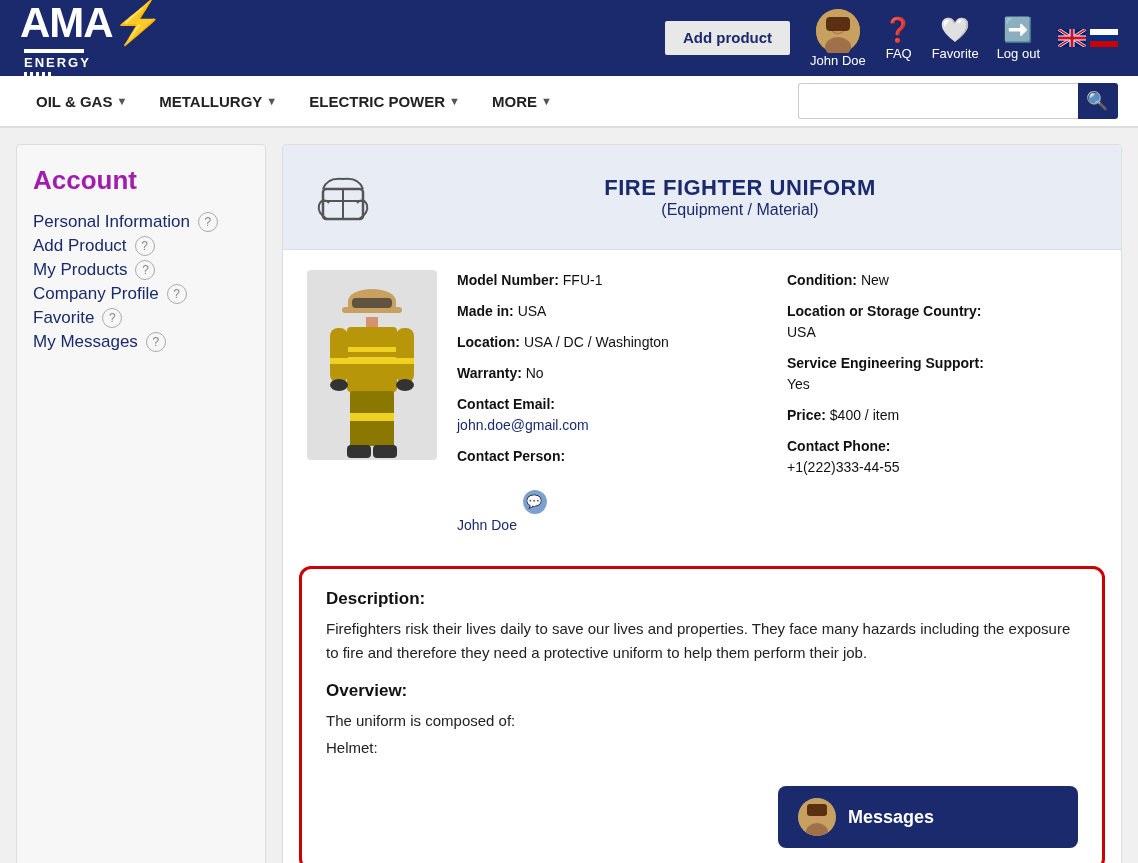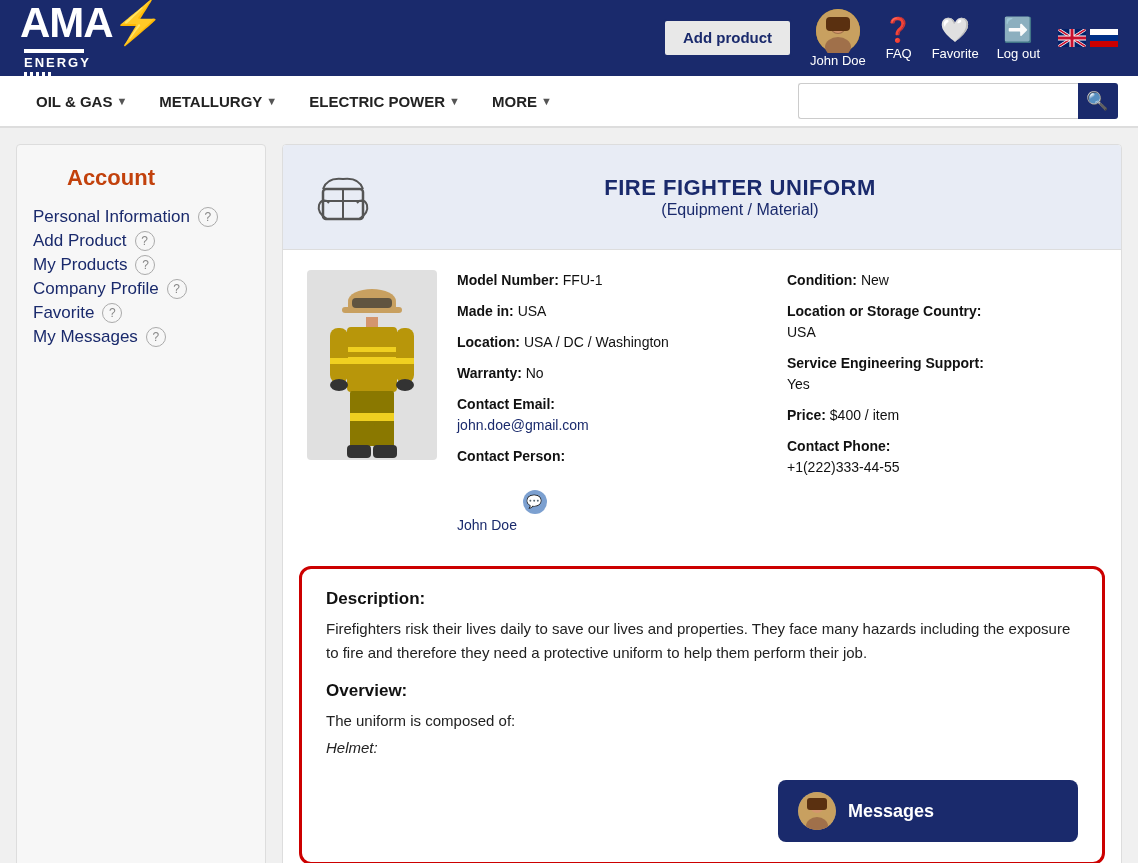--- a/index.html
+++ b/index.html
@@ -191,25 +191,24 @@
     
     .sidebar {
       width: 250px;
       flex-shrink: 0;
       background: #f7f7f7;
       border: 1px solid #ddd;
       border-radius: 4px;
       padding: 20px 16px;
     }
     .sidebar-title {
-      font-size: 22px;
-      font-weight: bold;
-      color: #c2410c;
+      font-size: 26px;
+      font-weight: bold;
+      color: #a21caf;
       margin-bottom: 16px;
-      margin-left: 34px;
     }
     .sidebar-menu {
       list-style: none;
       display: flex;
       flex-direction: column;
       gap: 4px;
     }
     .sidebar-menu li {
       display: flex;
       align-items: center;
@@ -368,33 +367,32 @@
     }
     .overview-text {
       font-size: 15px;
       color: #222;
       line-height: 1.6;
     }
     .helmet-text {
       font-size: 15px;
       color: #222;
       margin-top: 6px;
-      font-style: italic;
     }
 
     
     .messages-bar {
       position: sticky;
       bottom: 0;
       background: #1a2a6c;
       display: flex;
       align-items: center;
       gap: 12px;
       padding: 12px 20px;
-      margin: 8px 0 0 0;
+      margin: 14px 0 0 0;
       border-radius: 0 0 8px 8px;
       cursor: pointer;
     }
     .messages-avatar {
       width: 38px;
       height: 38px;
       border-radius: 50%;
       background: #888;
       overflow: hidden;
     }

